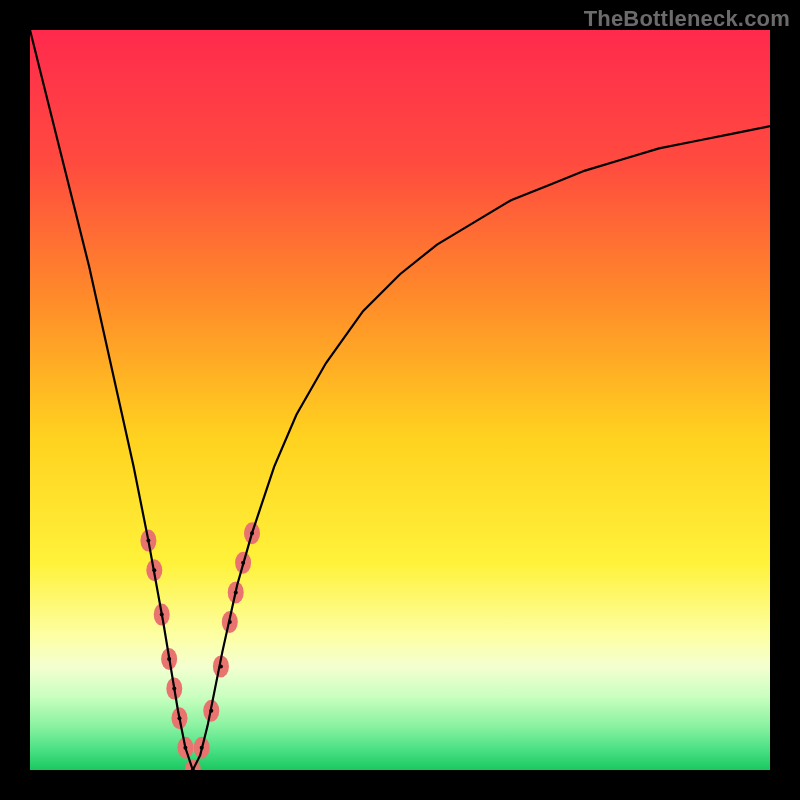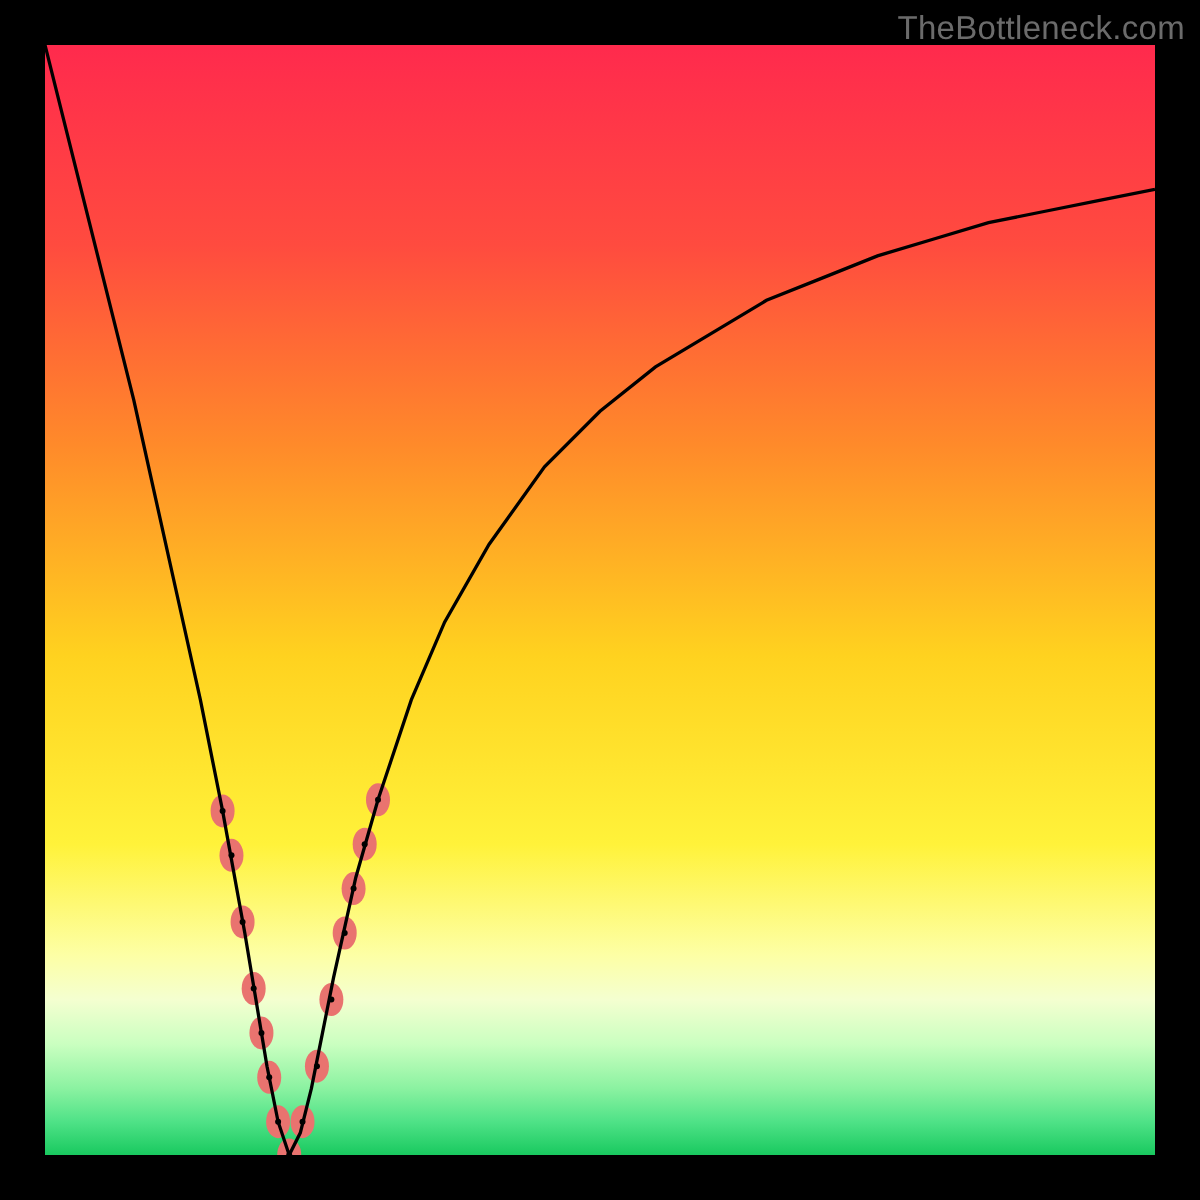--- a/index.html
+++ b/index.html
@@ -24,21 +24,21 @@
     width: 740px;
     height: 740px;
     overflow: hidden;
   }
   .watermark {
     position: absolute;
     top: 6px;
     right: 10px;
     color: #6b6b6b;
     font-size: 22px;
-    font-weight: 400;
+    font-weight: 700;
     letter-spacing: 0.2px;
     user-select: none;
   }
   svg { display: block; }
 </style>
 </head>
 <body>
 
 <div class="frame">
 

